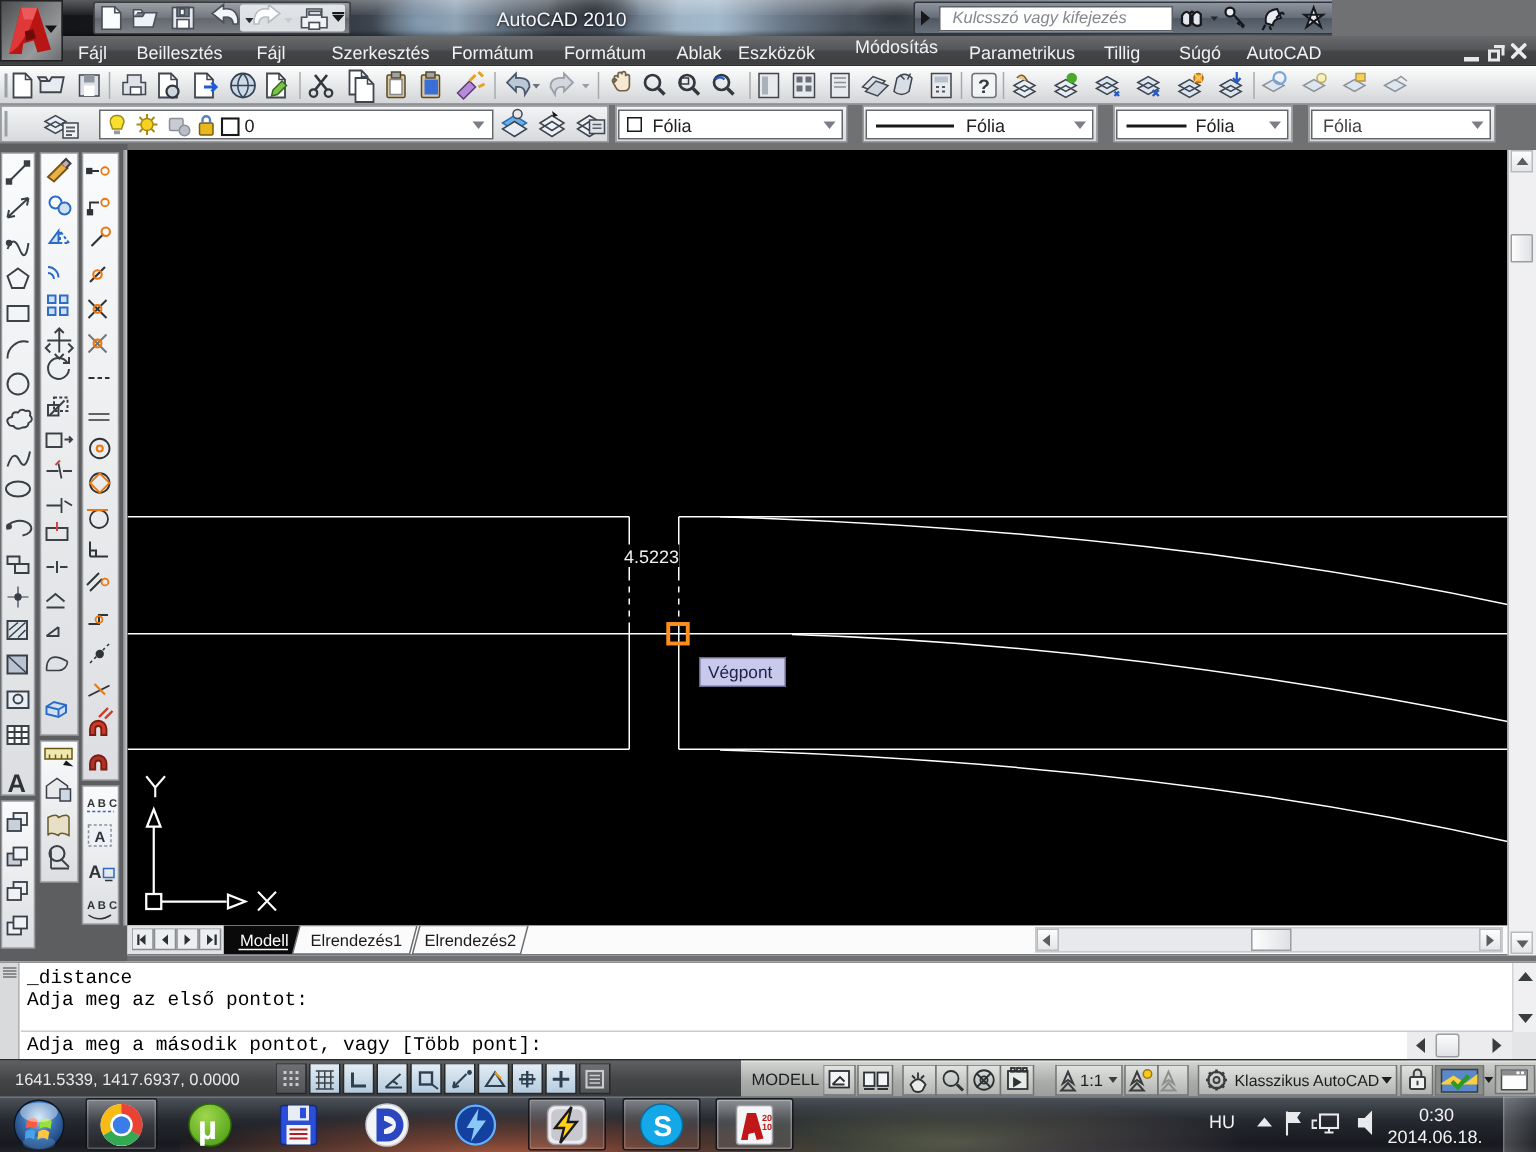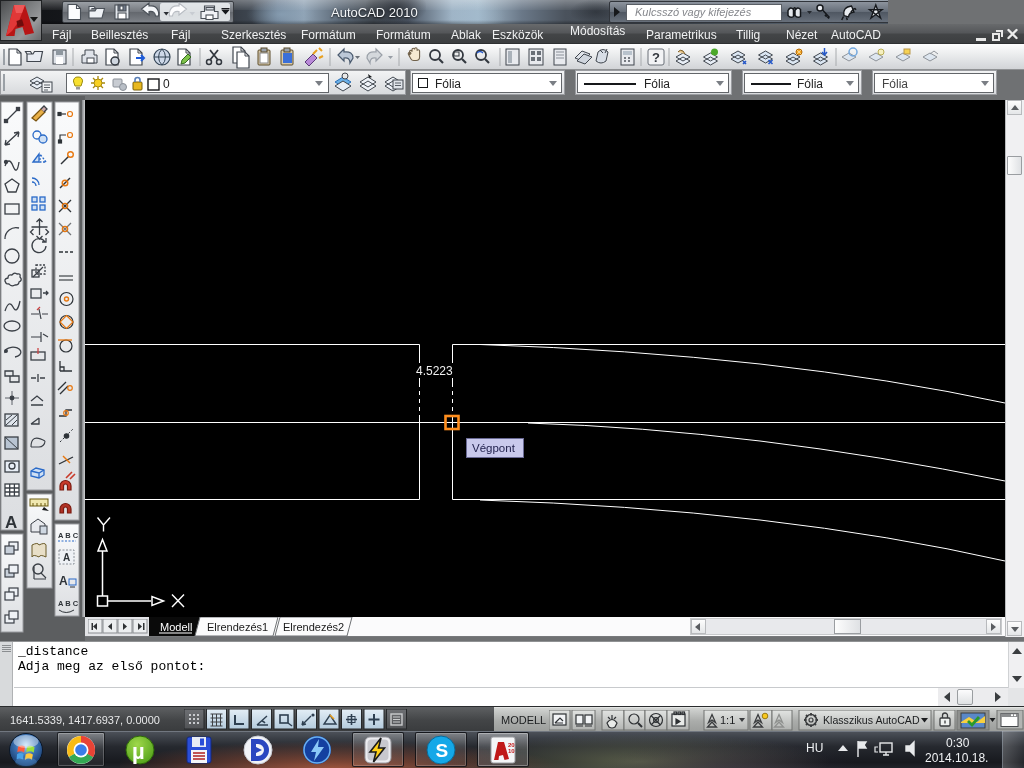--- a/index.html
+++ b/index.html
@@ -87,21 +87,21 @@
  <span class="abs" style="left:91px;top:4px">Beillesztés</span>
  <span class="abs" style="left:171px;top:4px">Fájl</span>
  <span class="abs" style="left:221px;top:4px">Szerkesztés</span>
  <span class="abs" style="left:301px;top:4px">Formátum</span>
  <span class="abs" style="left:376px;top:4px">Formátum</span>
  <span class="abs" style="left:451px;top:4px">Ablak</span>
  <span class="abs" style="left:492px;top:4px">Eszközök</span>
  <span class="abs" style="left:570px;top:0">Módosítás</span>
  <span class="abs" style="left:646px;top:4px">Parametrikus</span>
  <span class="abs" style="left:736px;top:4px">Tillig</span>
- <span class="abs" style="left:786px;top:4px">Nézet</span>
+ <span class="abs" style="left:786px;top:4px">Súgó</span>
  <span class="abs" style="left:831px;top:4px">AutoCAD</span>
  <div class="abs" style="left:976px;top:14px;width:10px;height:3px;background:#e8e8e8"></div>
  <div class="abs" style="left:992px;top:9px;width:8px;height:8px;border:2px solid #e8e8e8"></div>
  <div class="abs" style="left:996px;top:6px;width:7px;height:7px;border:2px solid #e8e8e8;border-bottom:none;border-left:none"></div>
  <svg class="abs" style="left:1006px;top:4px" width="13" height="12" viewBox="0 0 13 12">
         <path d="M2.5 2 L10.5 10 M10.5 2 L2.5 10" stroke="#ececec" stroke-width="2.4" stroke-linecap="round"></path>
       </svg>
 </div>
 
 <div class="abs" id="row3" style="left:0;top:44px;width:1024px;height:26px;background:linear-gradient(180deg,#fdfdfd,#e3e5e7 60%,#d2d4d7);border-bottom:1px solid #8f9193">
@@ -531,20 +531,21 @@
   </div>
  </div>
 </div>
 
 <div class="abs" id="cmd" style="left:0;top:641px;width:1024px;height:65px;background:#fff;border-top:1px solid #909294;font-family:'Liberation Mono',monospace;font-size:13px;color:#000">
  <div class="abs" style="left:0;top:0;width:13px;height:65px;background:#d8dadc;border-right:1px solid #b0b2b4"></div>
  <div class="abs" style="left:2px;top:2px;width:9px;height:8px;background:repeating-linear-gradient(0deg,#8a8d90 0 1px,transparent 1px 2px)"></div>
  <div class="abs" style="left:18px;top:2px">_distance</div>
  <div class="abs" style="left:18px;top:17px">Adja meg az első pontot:</div>
  <div class="abs" style="left:14px;top:45px;width:994px;height:1px;background:#c8cacd"></div>
+ <div class="abs" style="left:18px;top:47px">Adja meg a második pontot, vagy [Több pont]:</div>
  <div class="abs" style="left:1008px;top:0;width:16px;height:46px;background:#f0f0f2;border-left:1px solid #d0d2d4">
   <div class="abs" style="left:3px;top:6px;width:0;height:0;border-bottom:6px solid #3a3d40;border-left:5px solid transparent;border-right:5px solid transparent"></div>
   <div class="abs" style="left:3px;top:34px;width:0;height:0;border-top:6px solid #3a3d40;border-left:5px solid transparent;border-right:5px solid transparent"></div>
  </div>
  <div class="abs" style="left:938px;top:46px;width:70px;height:19px;background:#ececee">
   <div class="abs" style="left:6px;top:4px;width:0;height:0;border-right:6px solid #3a3d40;border-top:5px solid transparent;border-bottom:5px solid transparent"></div>
   <div class="abs" style="left:19px;top:1px;width:16px;height:16px;background:linear-gradient(180deg,#fcfcfd,#dfe1e3);border:1px solid #9a9da0;border-radius:2px"></div>
   <div class="abs" style="left:57px;top:4px;width:0;height:0;border-left:6px solid #3a3d40;border-top:5px solid transparent;border-bottom:5px solid transparent"></div>
  </div>
  <div class="abs" style="left:1008px;top:46px;width:16px;height:19px;background:#e4e5e7"></div>
@@ -759,16 +760,16 @@
  <svg class="abs" style="left:856px;top:8px" width="70" height="20" viewBox="0 0 70 20">
   <g stroke="#e8eaec" fill="none" stroke-width="1.4">
    <path d="M2 2 v16 M2 3 h8 l-2 3 2 3 h-8" fill="#e8eaec"></path>
    <rect x="24" y="4" width="12" height="9" fill="none"></rect>
           <path d="M27 16 h6 m-3-3 v3"></path>
           <path d="M22 8 h-3 v5 h3" stroke-width="1.2"></path>
    <path d="M50 7 h4 l4-4 v13 l-4-4 h-4 z" fill="#e8eaec"></path>
   </g>
  </svg>
  <span class="abs" style="left:946px;top:5px;color:#f0f2f4;font-size:12px">0:30</span>
- <span class="abs" style="left:925px;top:20px;color:#f0f2f4;font-size:12px">2014.10.18.</span>
+ <span class="abs" style="left:925px;top:20px;color:#f0f2f4;font-size:12px">2014.06.18.</span>
  <div class="abs" style="left:1002px;top:0;width:1px;height:37px;background:rgba(200,210,220,.5)"></div>
  <div class="abs" style="left:1003px;top:0;width:21px;height:37px;background:linear-gradient(90deg,rgba(255,255,255,.22),rgba(255,255,255,.06))"></div>
 </div>
 </div>
 </body></html>

